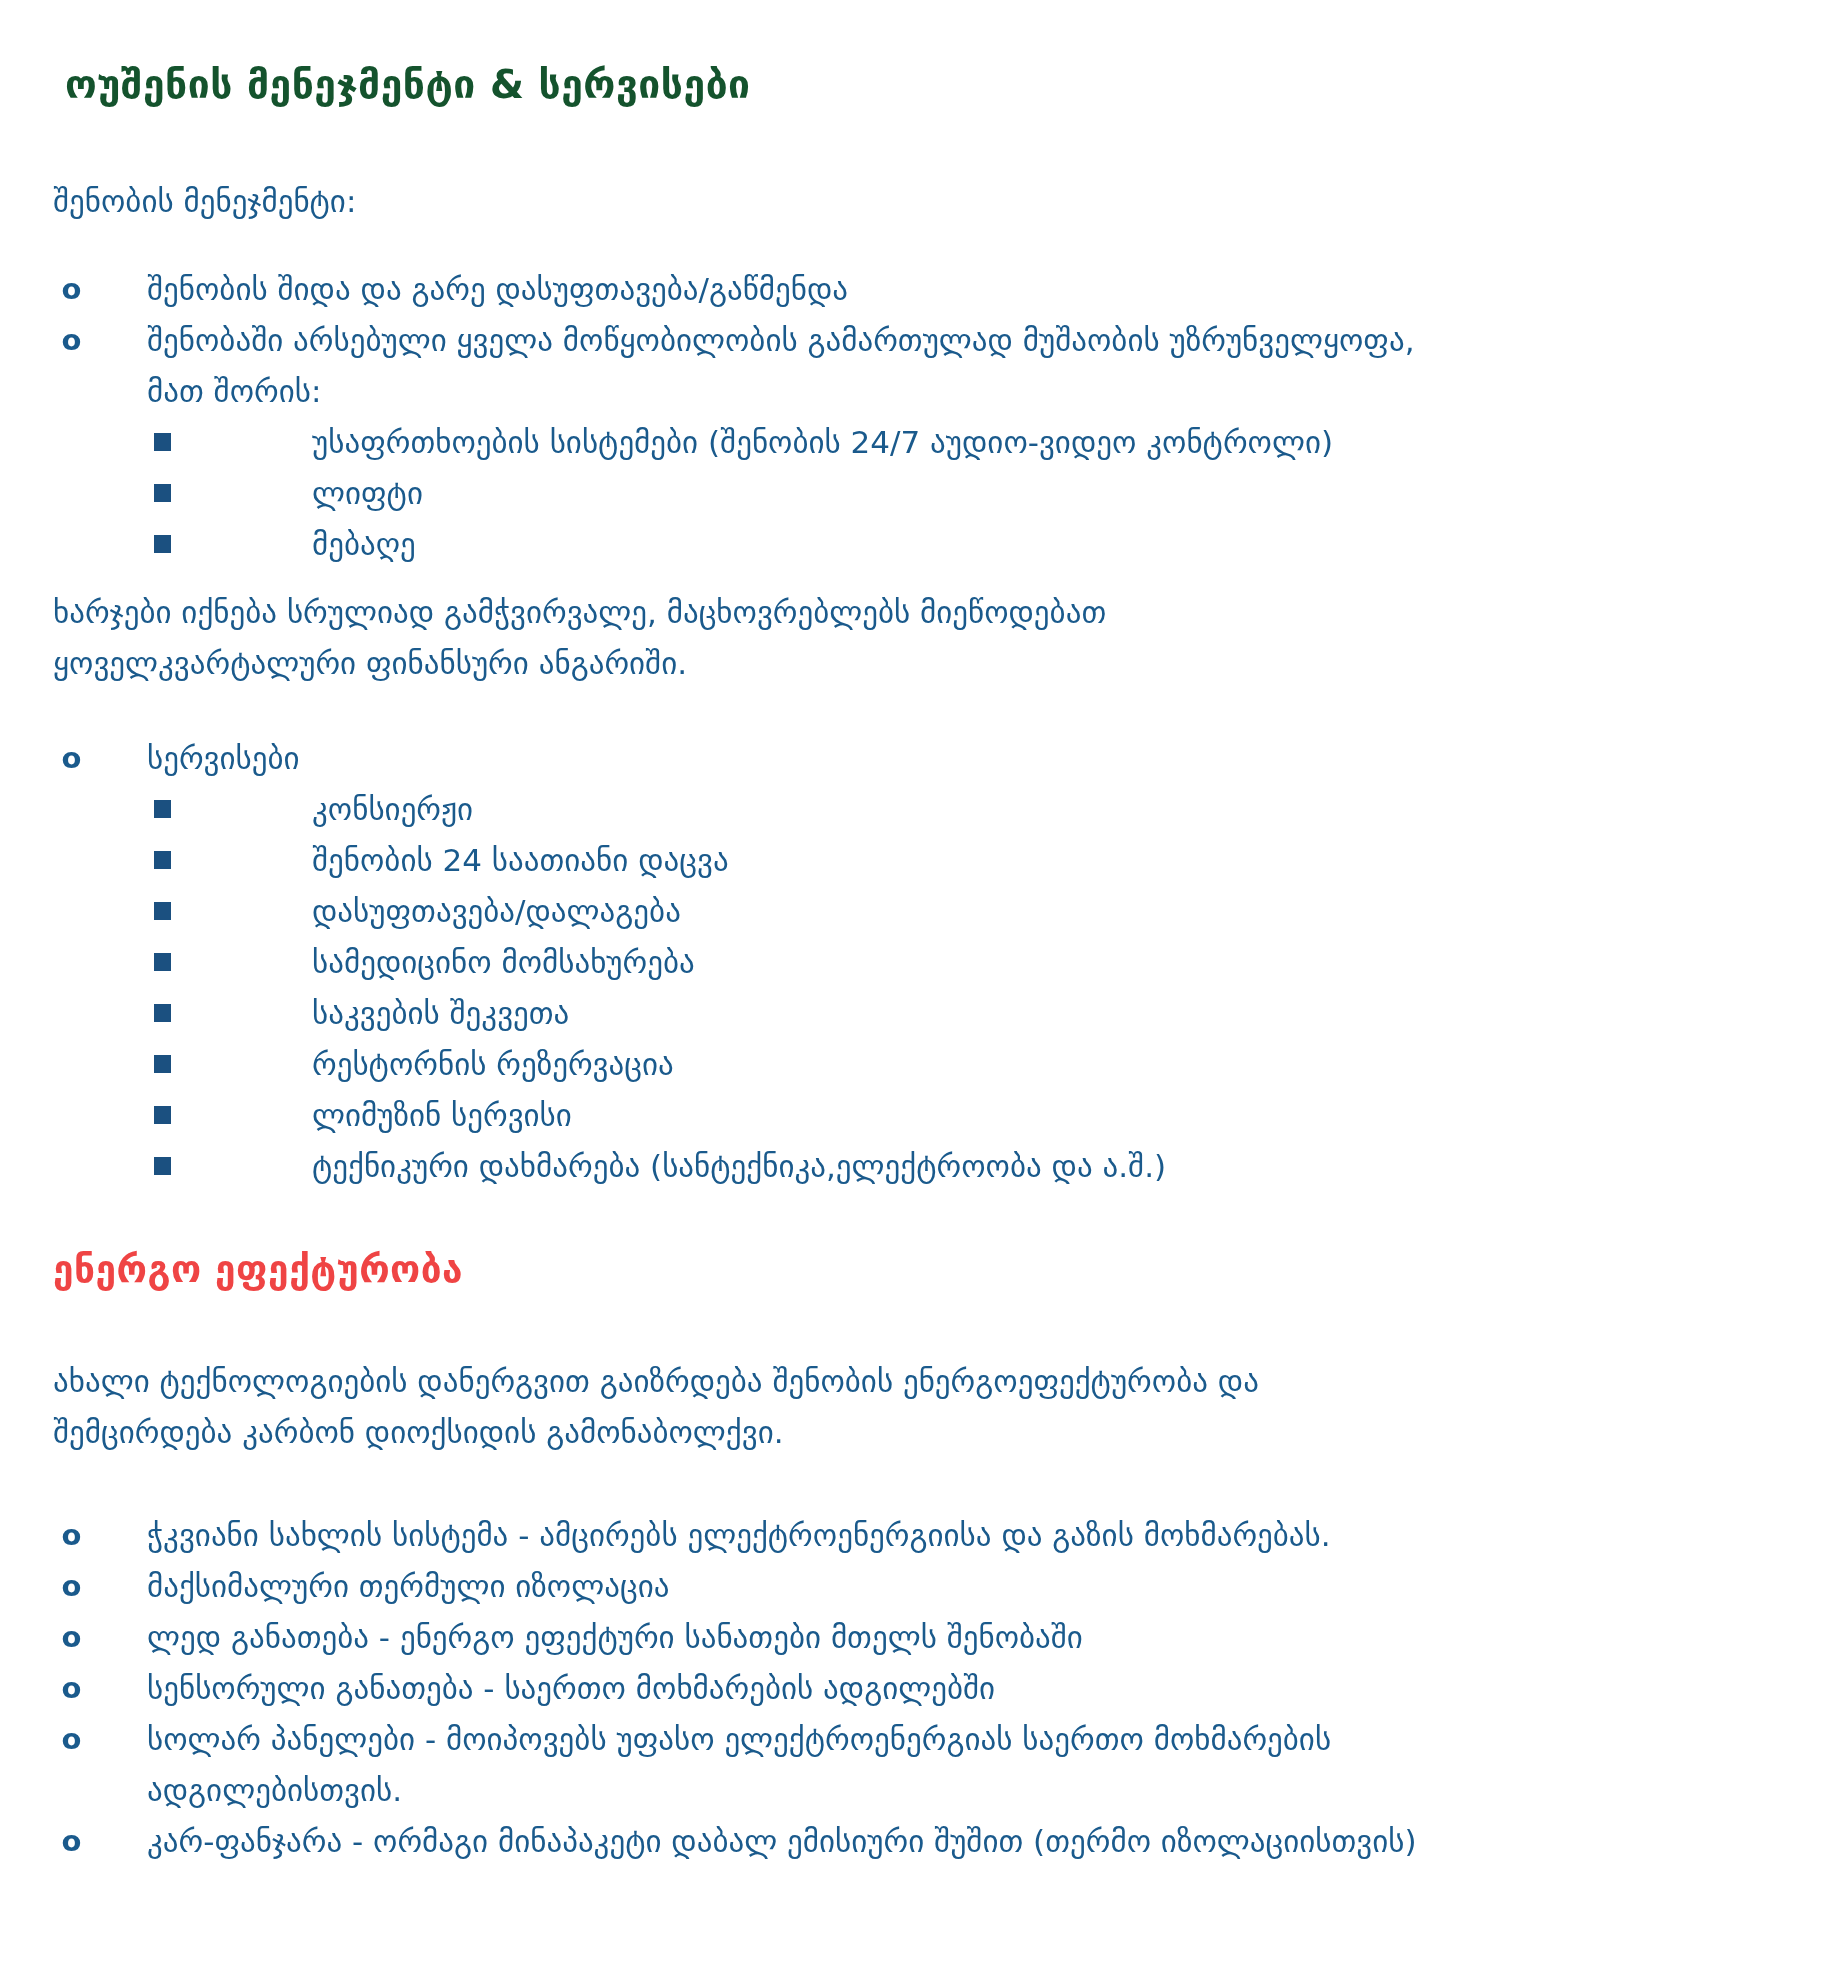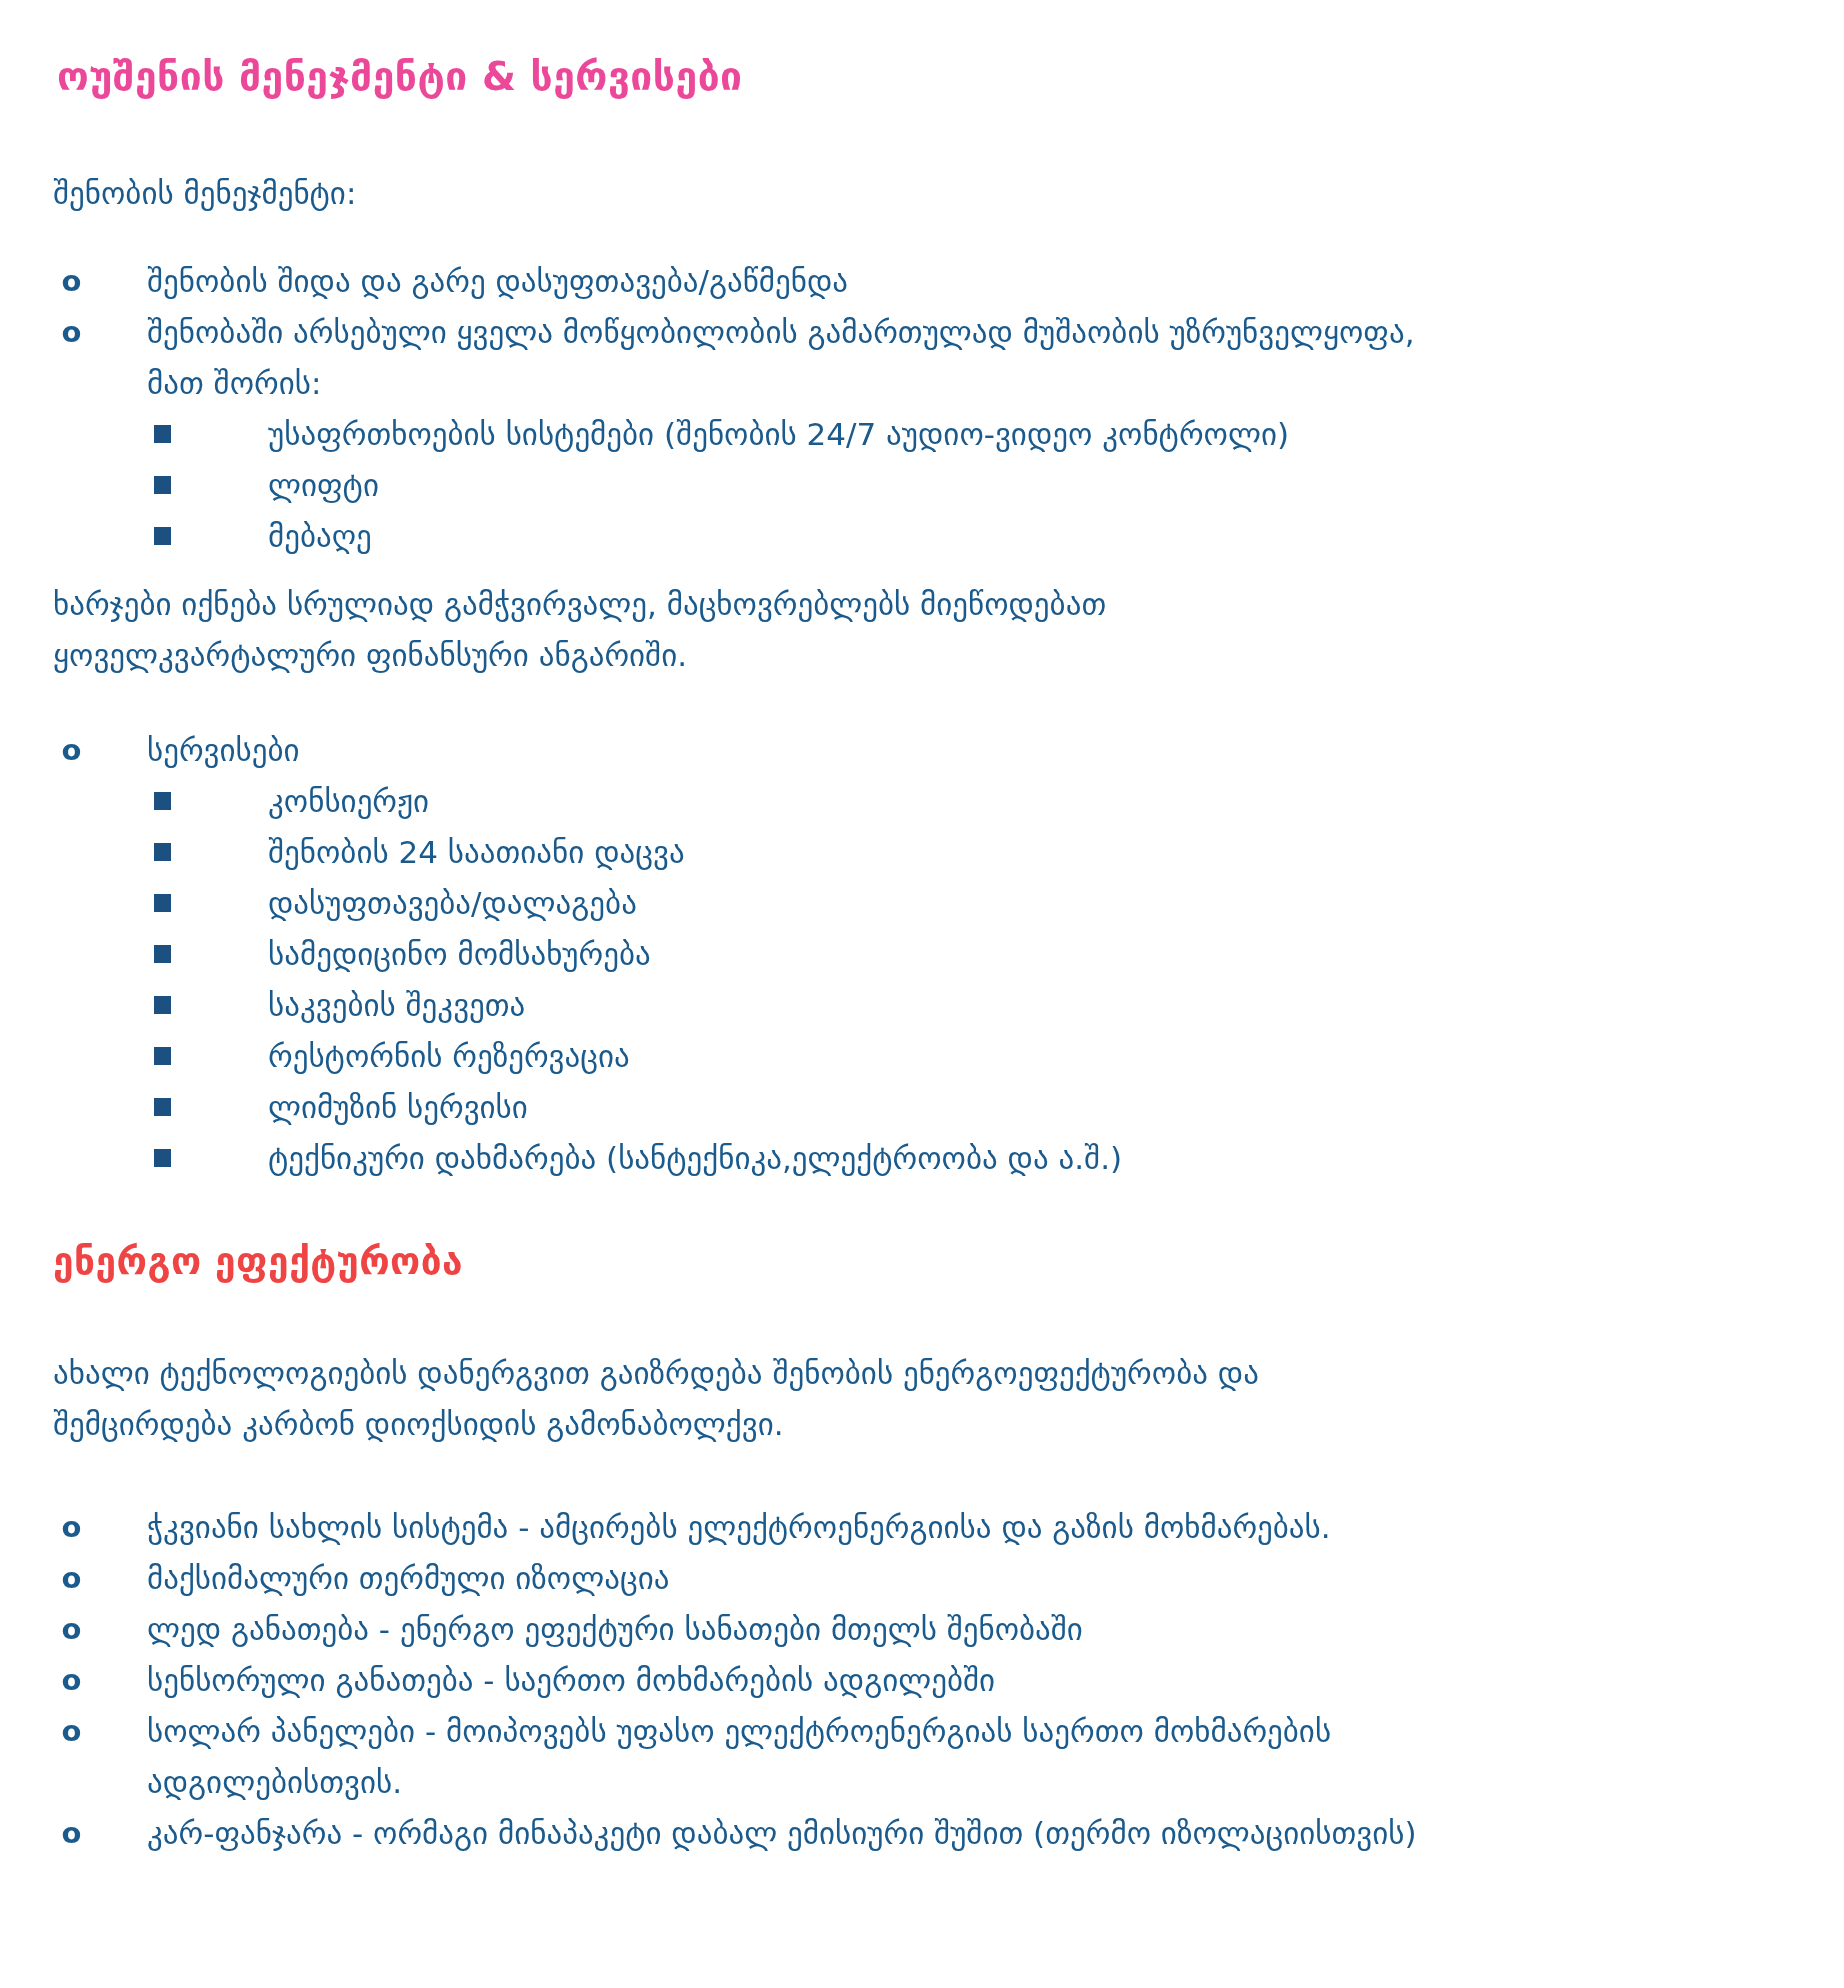--- a/index.html
+++ b/index.html
@@ -12,24 +12,24 @@
     -webkit-font-smoothing: antialiased;
   }
   .page {
     box-sizing: border-box;
     width: 1845px;
     min-height: 1989px;
     padding: 50px 53px 58px 53px;
     background: #ffffff;
   }
   .doc-title {
-    margin: 4px;
+    margin: 12px;
     font-size: 39px;
     font-weight: bold;
-    color: #ec4899;
+    color: #14532d;
     letter-spacing: 0.5px;
   }
   .section-heading {
     margin: 0;
     margin-top: 56px;
     font-size: 37px;
     font-weight: bold;
     color: #ef4444;
     letter-spacing: 0.5px;
   }
@@ -56,21 +56,21 @@
   }
   .li.l1 .marker1 {
     flex: 0 0 62px;
     box-sizing: border-box;
     padding-left: 8.6px;
     font-size: 29px;
     font-weight: bold;
     line-height: 51px;
     color: #1a5a8c;
   }
-  .li.l2 { padding-left: 101px; }
+  .li.l2 { padding-left: 101px; gap: 44px; }
   .li.l2 .marker2box {
     flex: 0 0 82px;
     box-sizing: border-box;
     padding-top: 16.3px;
   }
   .sq {
     width: 17.3px;
     height: 17.3px;
     background: #1b5080;
     display: block;

